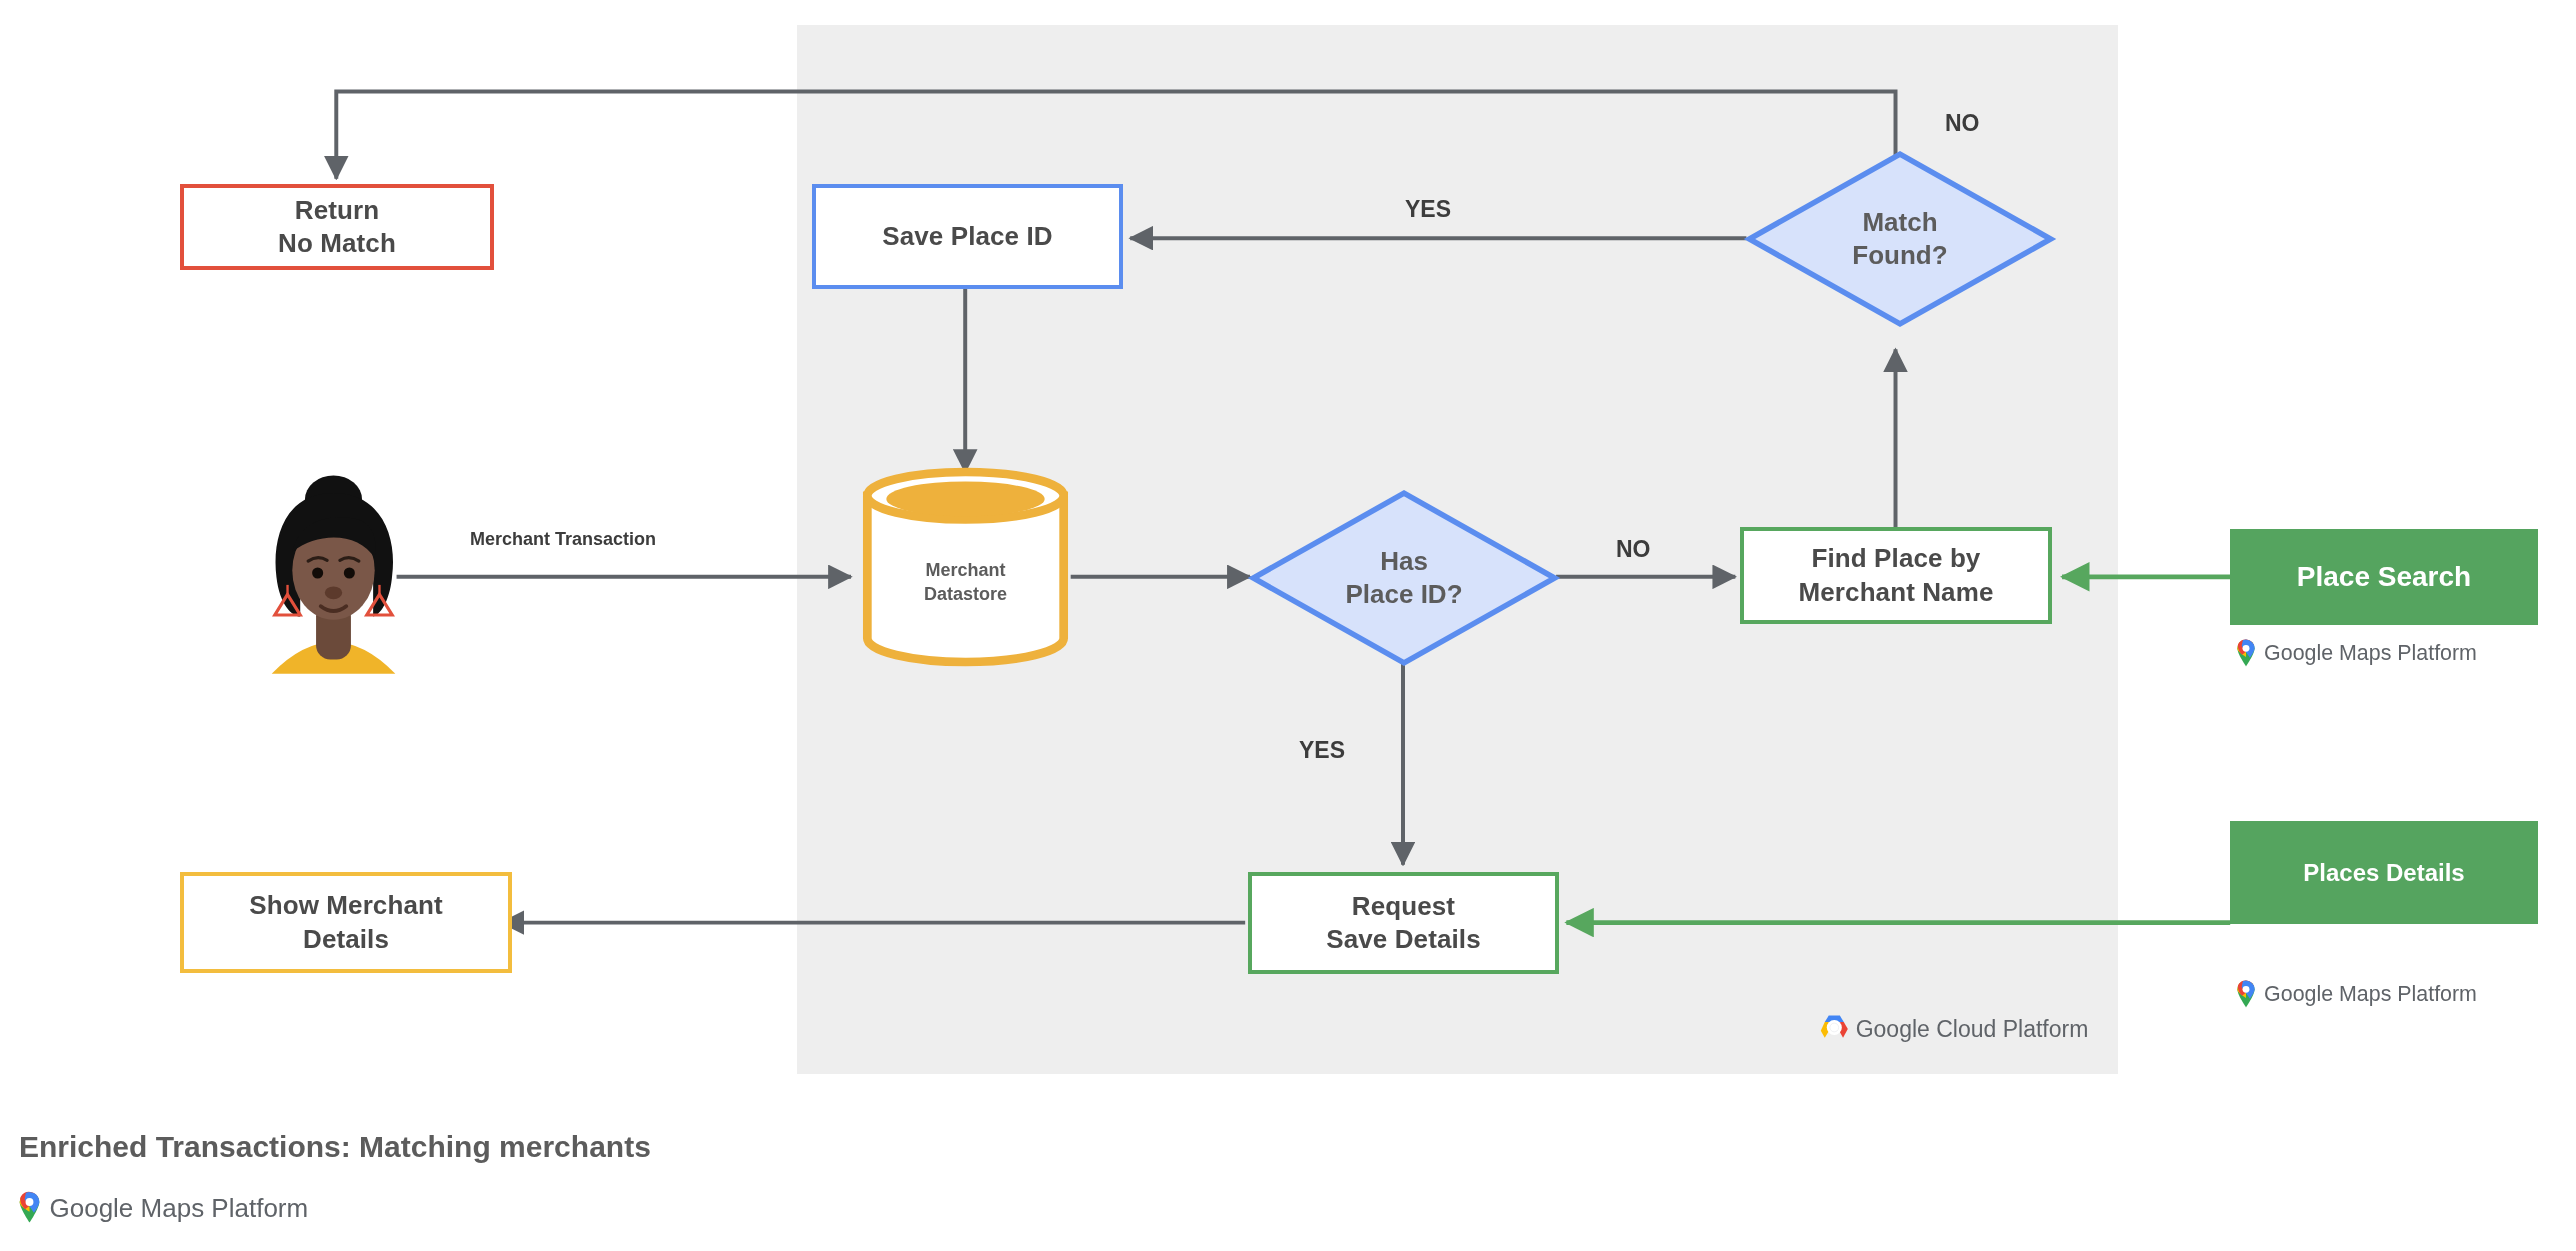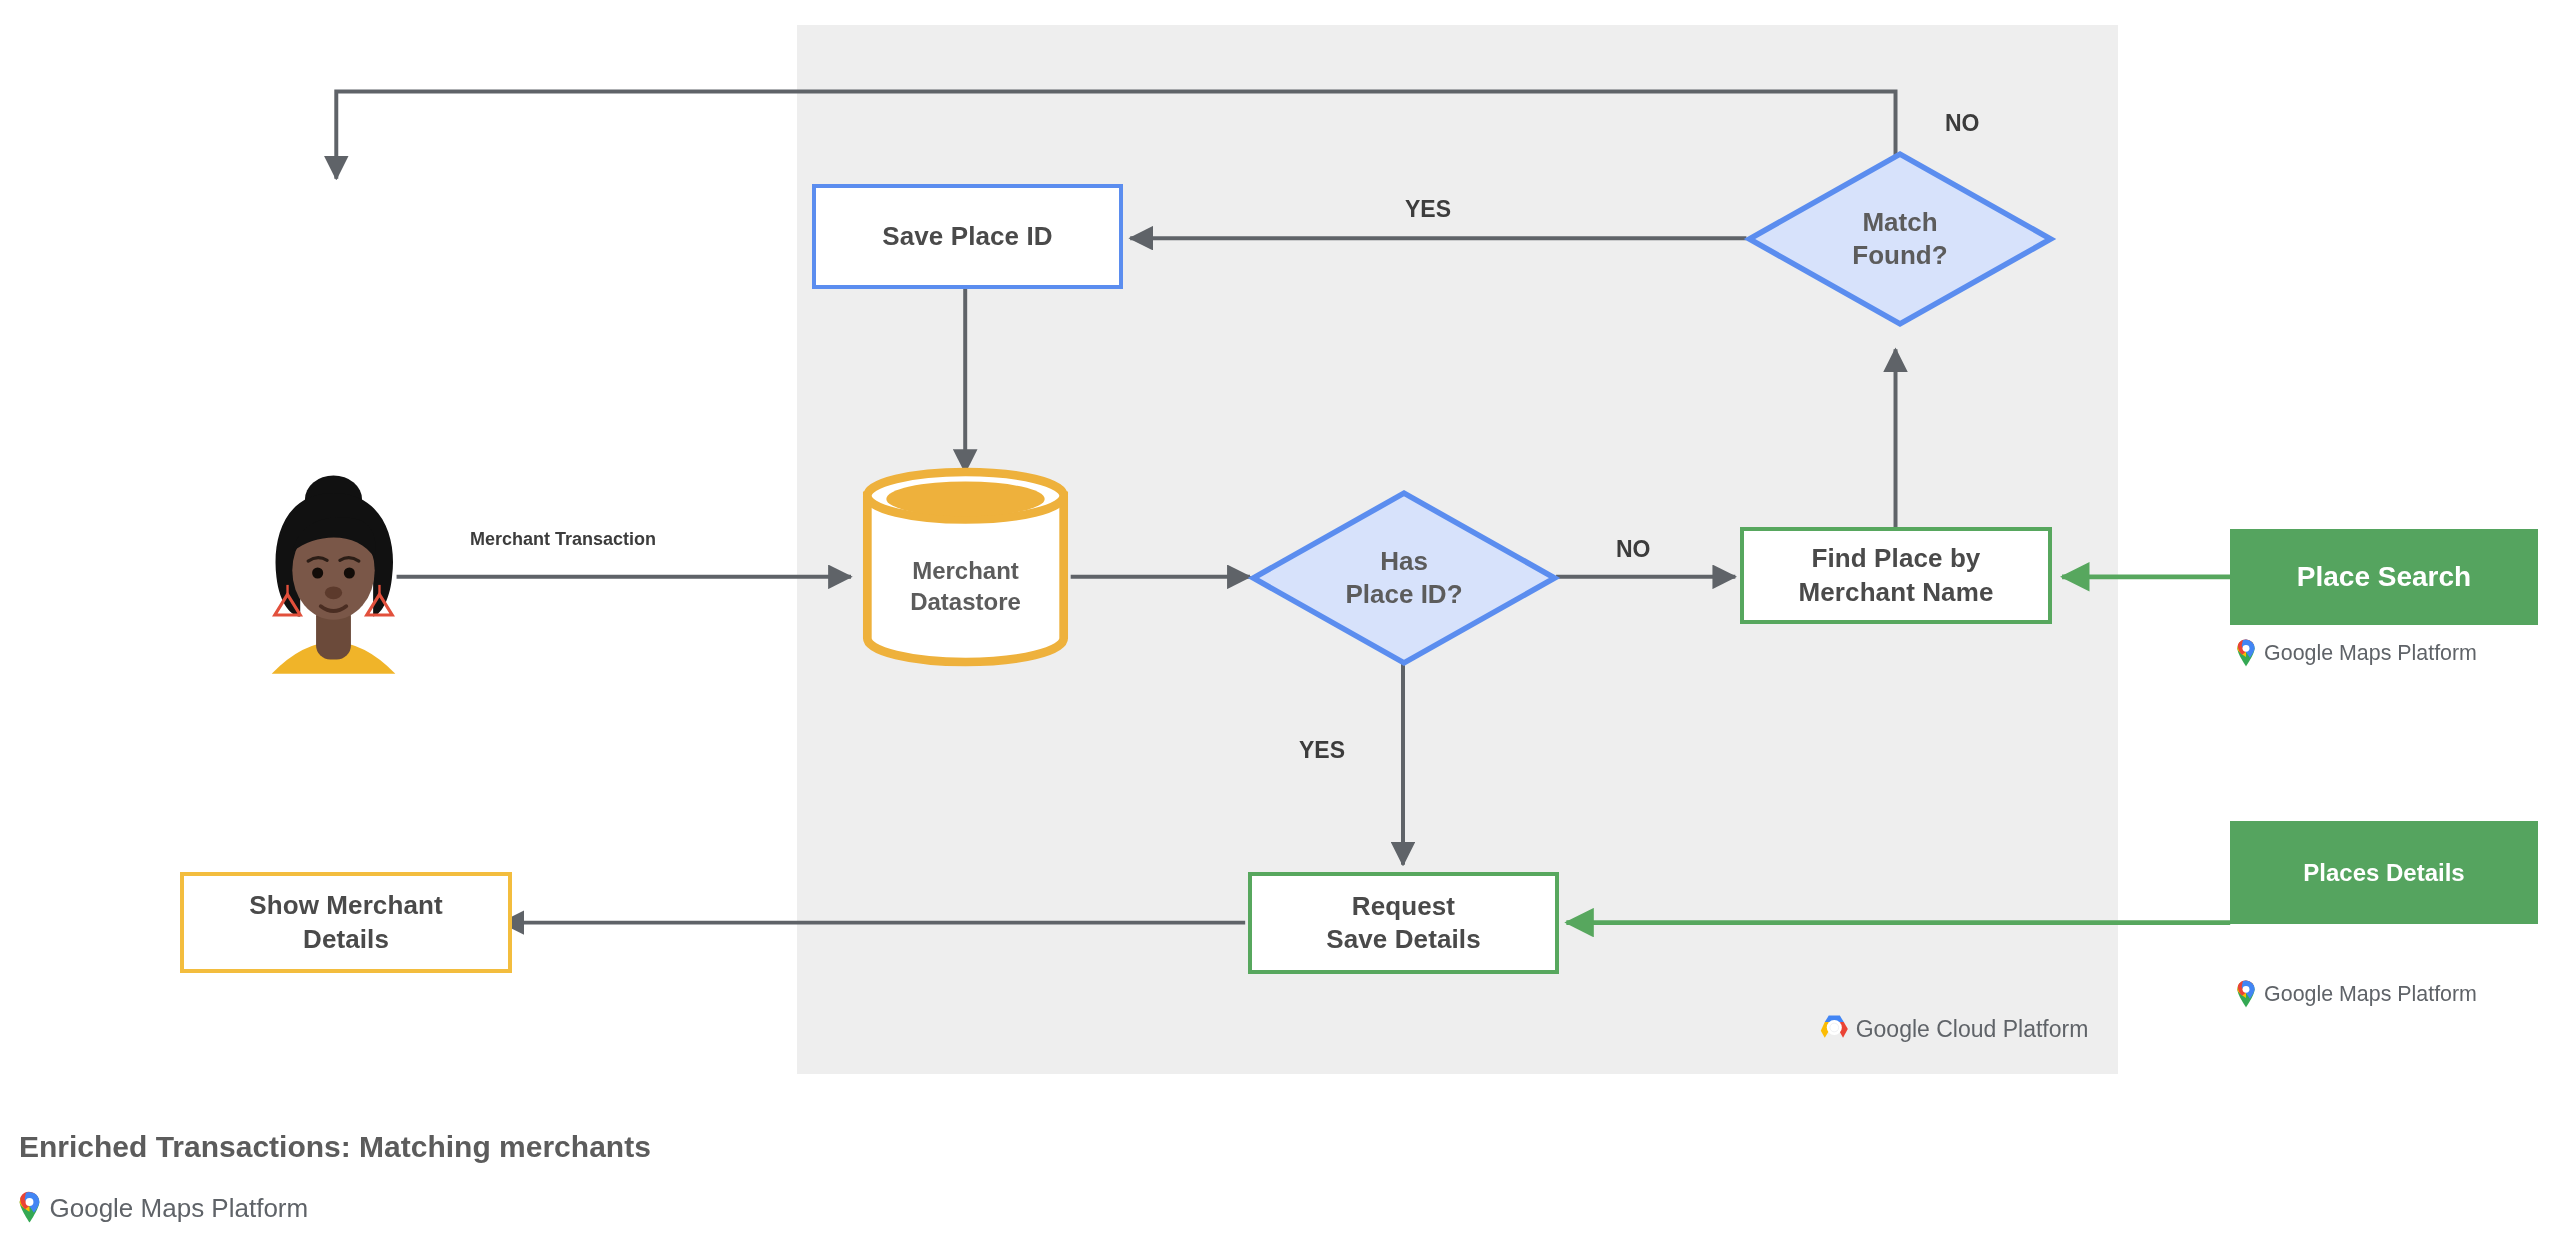--- a/index.html
+++ b/index.html
@@ -172,20 +172,24 @@
 
     <path d="M 1769 836 L 1769 1090" stroke="#5f6368" stroke-width="5" fill="none" marker-end="url(#arrowGray)"></path>
 
     <path d="M 1570 1163 L 632 1163" stroke="#5f6368" stroke-width="5" fill="none" marker-end="url(#arrowGray)"></path>
 
     <path d="M 2812 727 L 2600 727" stroke="#57a75e" stroke-width="6" fill="none" marker-end="url(#arrowGreen)"></path>
 
     <path d="M 2812 1163 L 1975 1163" stroke="#57a75e" stroke-width="6" fill="none" marker-end="url(#arrowGreen)"></path>
   </svg>
 
+  <div class="node red" style="left:180px; top:184px; width:314px; height:86px; font-size:26px;">
+    <span class="node-label">Return
+No Match</span>
+  </div>
 
   <div class="node blue" style="left:812px; top:184px; width:311px; height:105px; font-size:26px;">
     <span class="node-label">Save Place ID</span>
   </div>
 
   <div class="diamond-wrap" style="left:1746px; top:151px; width:308px; height:176px;">
     <svg width="308" height="176" viewBox="0 0 388 222" xmlns="http://www.w3.org/2000/svg">
       <polygon points="194,4 384,111 194,218 4,111" fill="#d7e2fb" stroke="#5b8def" stroke-width="7"></polygon>
     </svg>
     <div class="diamond-text" style="font-size:26px;">
@@ -196,21 +200,21 @@
 
   <div class="cylinder" style="left:861px; top:472px; width:209px; height:190px;">
     <svg width="209" height="190" viewBox="0 0 264 240" xmlns="http://www.w3.org/2000/svg">
 
       <path d="M 8 30 L 8 210 A 124 30 0 0 0 256 210 L 256 30 Z" fill="#ffffff" stroke="#eeb13c" stroke-width="11"></path>
 
       <ellipse cx="132" cy="30" rx="124" ry="30" fill="#ffffff" stroke="#eeb13c" stroke-width="11"></ellipse>
 
       <ellipse cx="132" cy="34" rx="100" ry="22" fill="#eeb13c"></ellipse>
     </svg>
-    <div class="cylinder-text" style="font-size:24px;">
+    <div class="cylinder-text" style="font-size:18px;">
       <span>Merchant
 Datastore</span>
     </div>
   </div>
 
   <div class="diamond-wrap" style="left:1250px; top:490px; width:308px; height:176px;">
     <svg width="308" height="176" viewBox="0 0 388 222" xmlns="http://www.w3.org/2000/svg">
       <polygon points="194,4 384,111 194,218 4,111" fill="#d7e2fb" stroke="#5b8def" stroke-width="7"></polygon>
     </svg>
     <div class="diamond-text" style="font-size:26px;">

